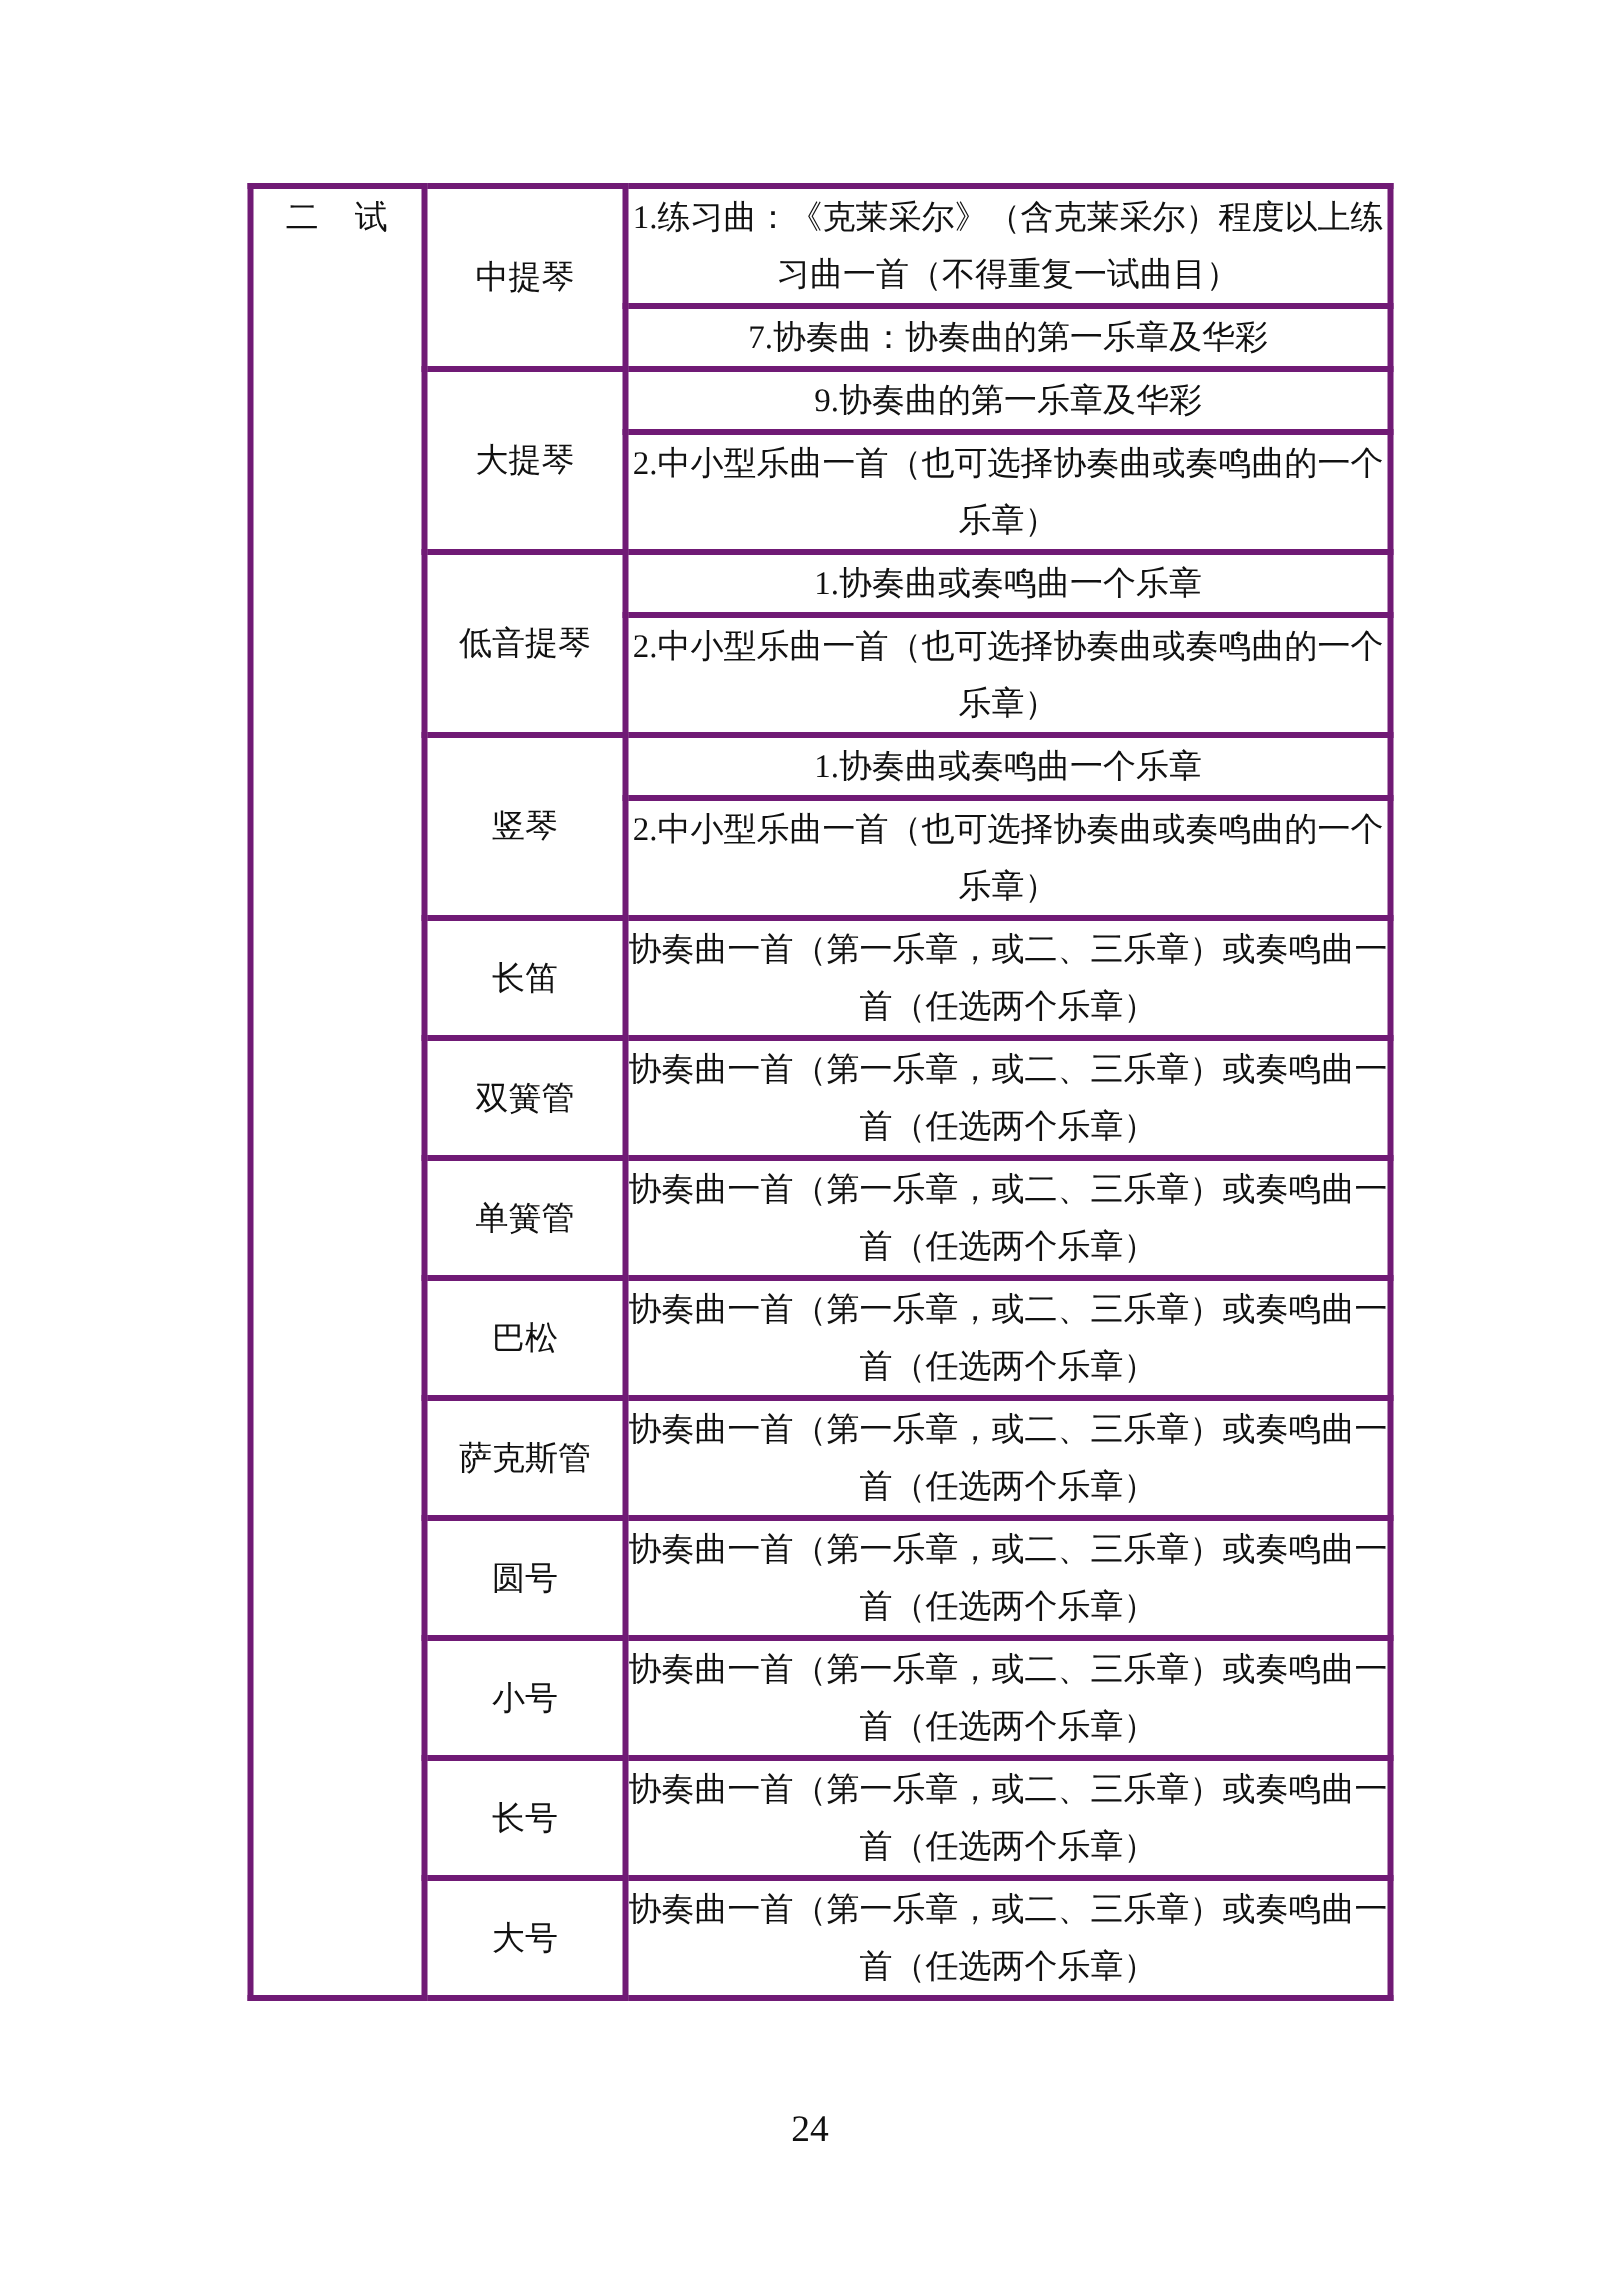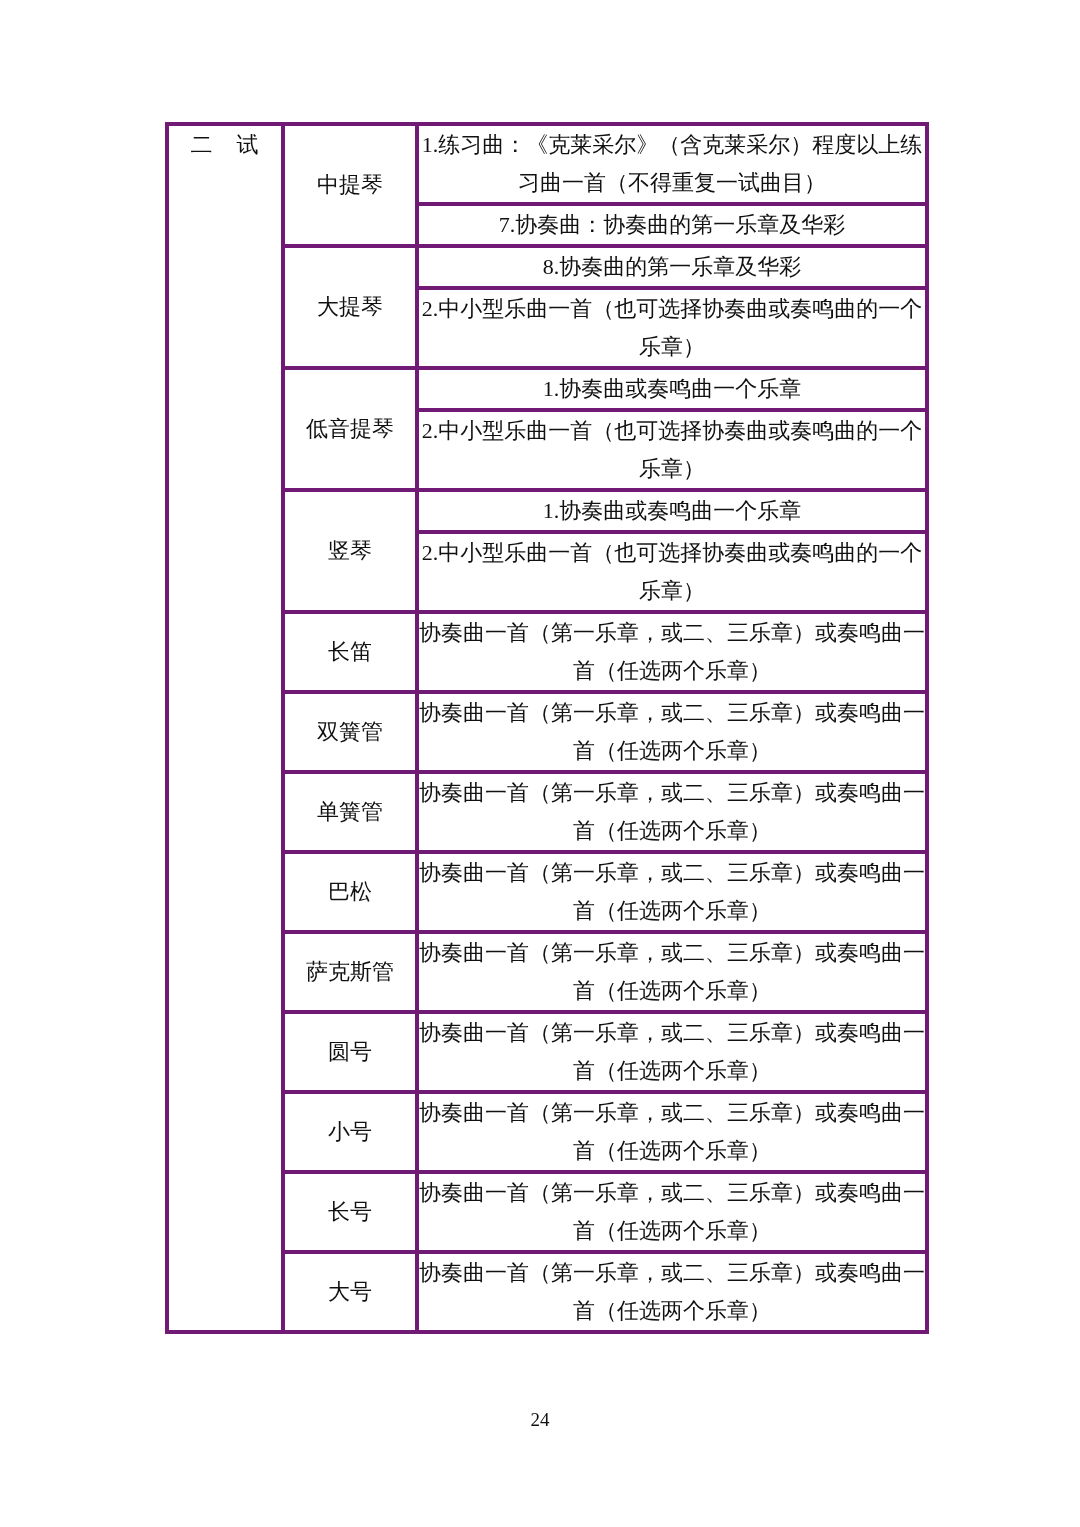--- a/index.html
+++ b/index.html
@@ -54,42 +54,42 @@
   
   td.thin-bottom { border-bottom-width: 1px; }
   td.thin-top    { border-top-width: 1px; }
 
   .page-number {
     position: absolute;
     left: 0;
     right: 0;
     top: 1407px;
     text-align: center;
-    font-size: 19px;
+    font-size: 25px;
     line-height: 26px;
     color: #111111;
   }
 </style>
 </head>
 <body>
 
 <div class="page">
   <table class="exam-table">
     <tbody id="exam-table-body">
         <tr style="height: 76px;">
           <td class="exam-cell" rowspan="17">二　试</td>
           <td class="instr-cell" rowspan="2">中提琴</td>
           <td class="req-cell thin-bottom">1.练习曲：《克莱采尔》（含克莱采尔）程度以上练习曲一首（不得重复一试曲目）</td>
         </tr>
         <tr style="height: 38px;">
           <td class="req-cell thin-top">7.协奏曲：协奏曲的第一乐章及华彩</td>
         </tr>
         <tr style="height: 38px;">
           <td class="instr-cell" rowspan="2">大提琴</td>
-          <td class="req-cell thin-bottom">8.协奏曲的第一乐章及华彩</td>
+          <td class="req-cell thin-bottom">9.协奏曲的第一乐章及华彩</td>
         </tr>
         <tr style="height: 77px;">
           <td class="req-cell thin-top">2.中小型乐曲一首（也可选择协奏曲或奏鸣曲的一个乐章）</td>
         </tr>
         <tr style="height: 38px;">
           <td class="instr-cell" rowspan="2">低音提琴</td>
           <td class="req-cell thin-bottom">1.协奏曲或奏鸣曲一个乐章</td>
         </tr>
         <tr style="height: 76px;">
           <td class="req-cell thin-top">2.中小型乐曲一首（也可选择协奏曲或奏鸣曲的一个乐章）</td>

